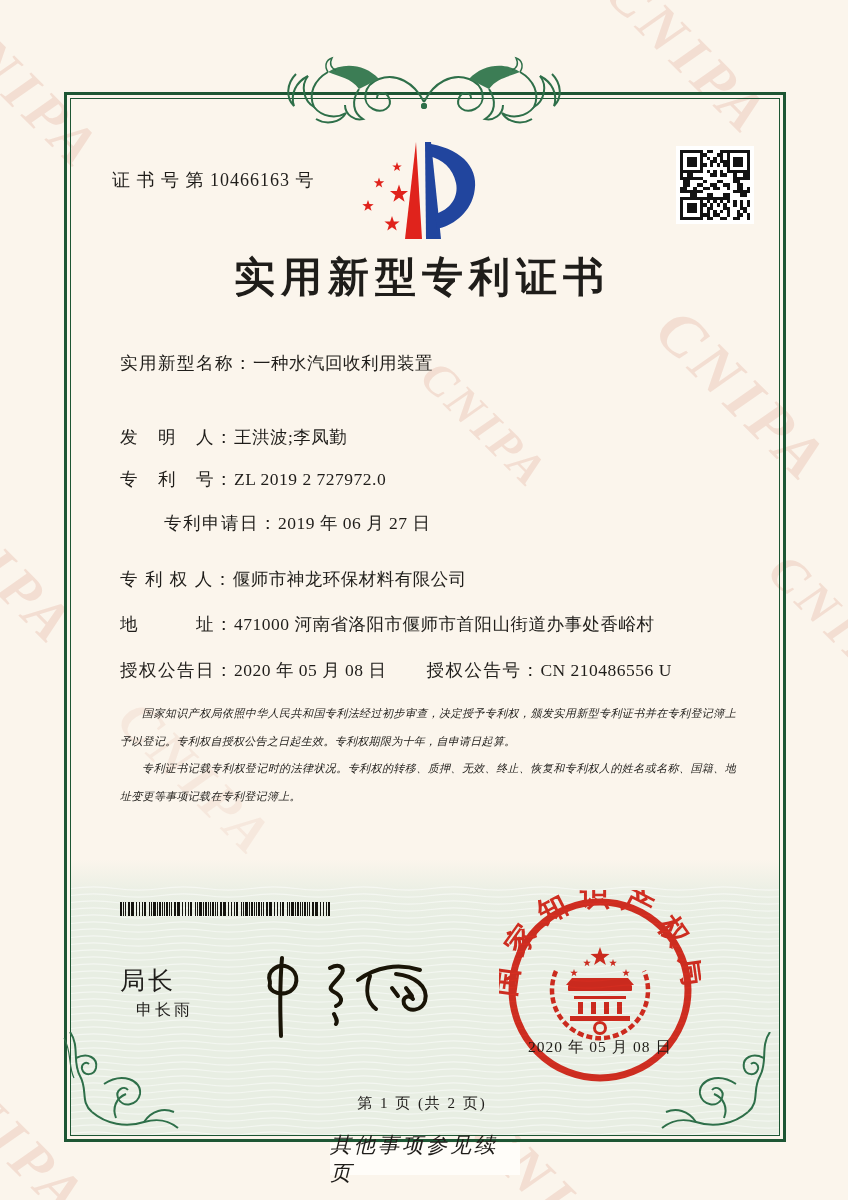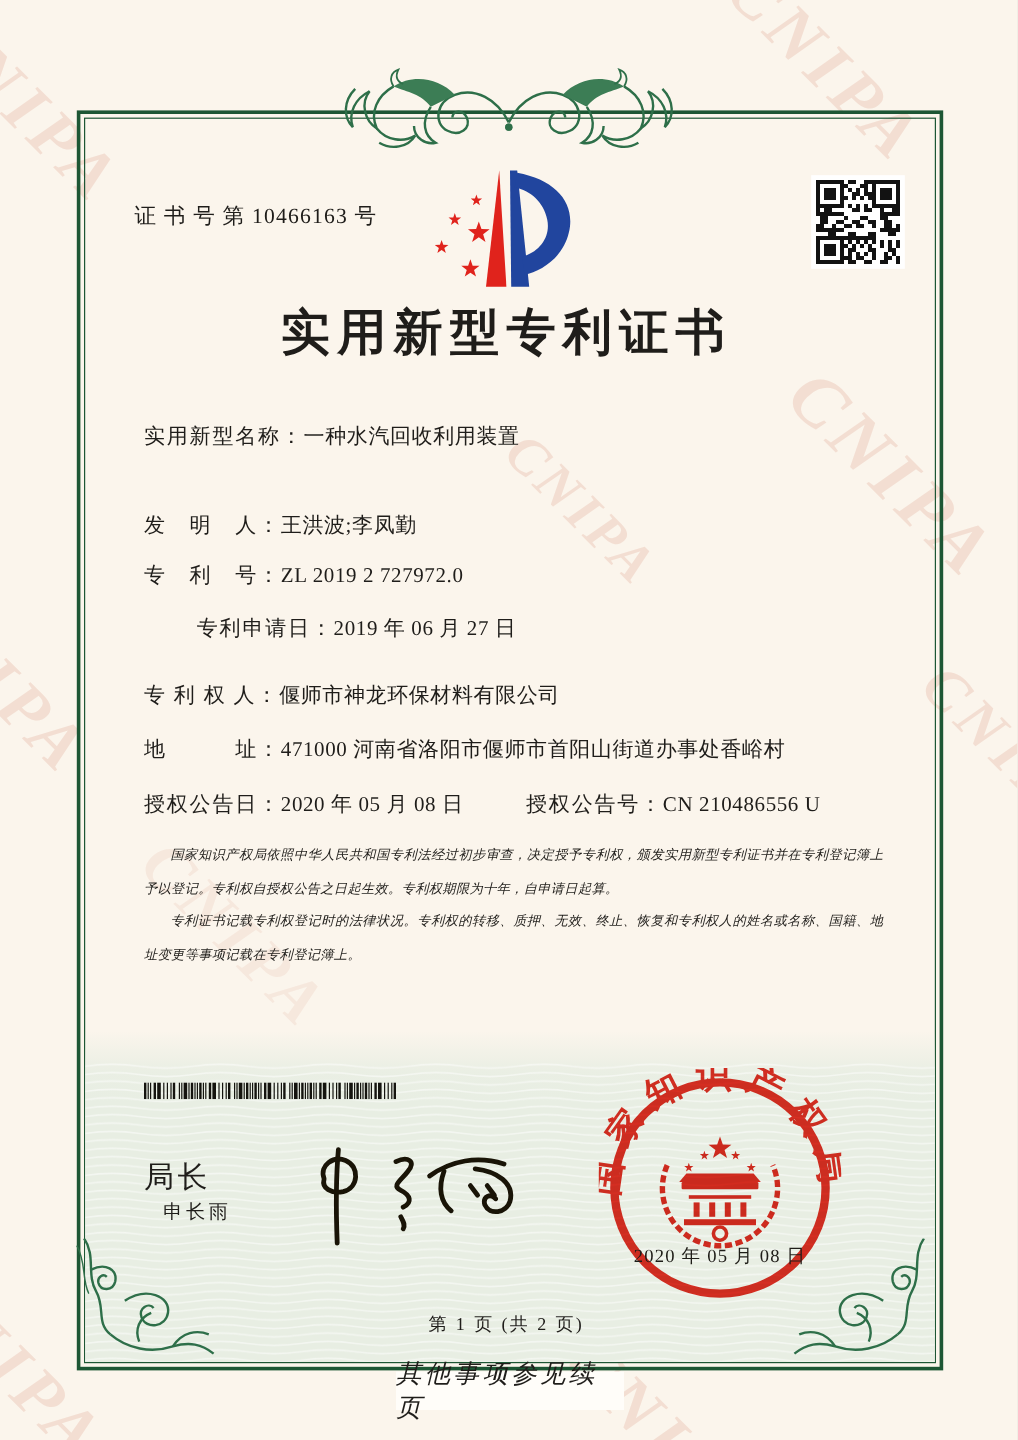--- a/index.html
+++ b/index.html
@@ -31,21 +31,21 @@
   
   .cert-no{position:absolute;left:112px;top:168px;font-size:18px;letter-spacing:1px;z-index:3;}
   .logo{position:absolute;left:352px;top:136px;z-index:3;}
   .qr-box{position:absolute;left:676px;top:146px;width:78px;height:78px;background:#fff;
           z-index:3;display:flex;align-items:center;justify-content:center;}
   .doc-title{position:absolute;left:64px;top:250px;width:716px;text-align:center;
        font-size:41px;font-weight:bold;letter-spacing:6px;z-index:3;}
   .frow{position:absolute;left:120px;font-size:17.5px;z-index:3;white-space:nowrap;}
   .frow .lbl{letter-spacing:1.5px;}
   .frow .val{letter-spacing:.5px;}
-  .pair2{margin-left:52px;}
+  .pair2{margin-left:40px;}
   .paras{position:absolute;left:120px;top:700px;width:616px;z-index:3;
        font-size:11px;line-height:27.5px;text-align:justify;font-style:italic;letter-spacing:.3px;}
   .paras p{margin:0;text-indent:2em;}
   .barcode{position:absolute;left:120px;top:902px;z-index:3;}
   .officer-title{position:absolute;left:120px;top:964px;font-size:25px;z-index:3;
        font-family:Liberation Mono, monospace;letter-spacing:3px;}
   .officer-name{position:absolute;left:136px;top:1000px;font-size:16px;z-index:3;
        font-family:"Liberation Sans","DejaVu Sans",sans-serif;letter-spacing:3px;}
   .signature{position:absolute;left:246px;top:946px;z-index:3;}
   .seal{position:absolute;left:499px;top:890px;z-index:4;mix-blend-mode:multiply;opacity:.95;}

